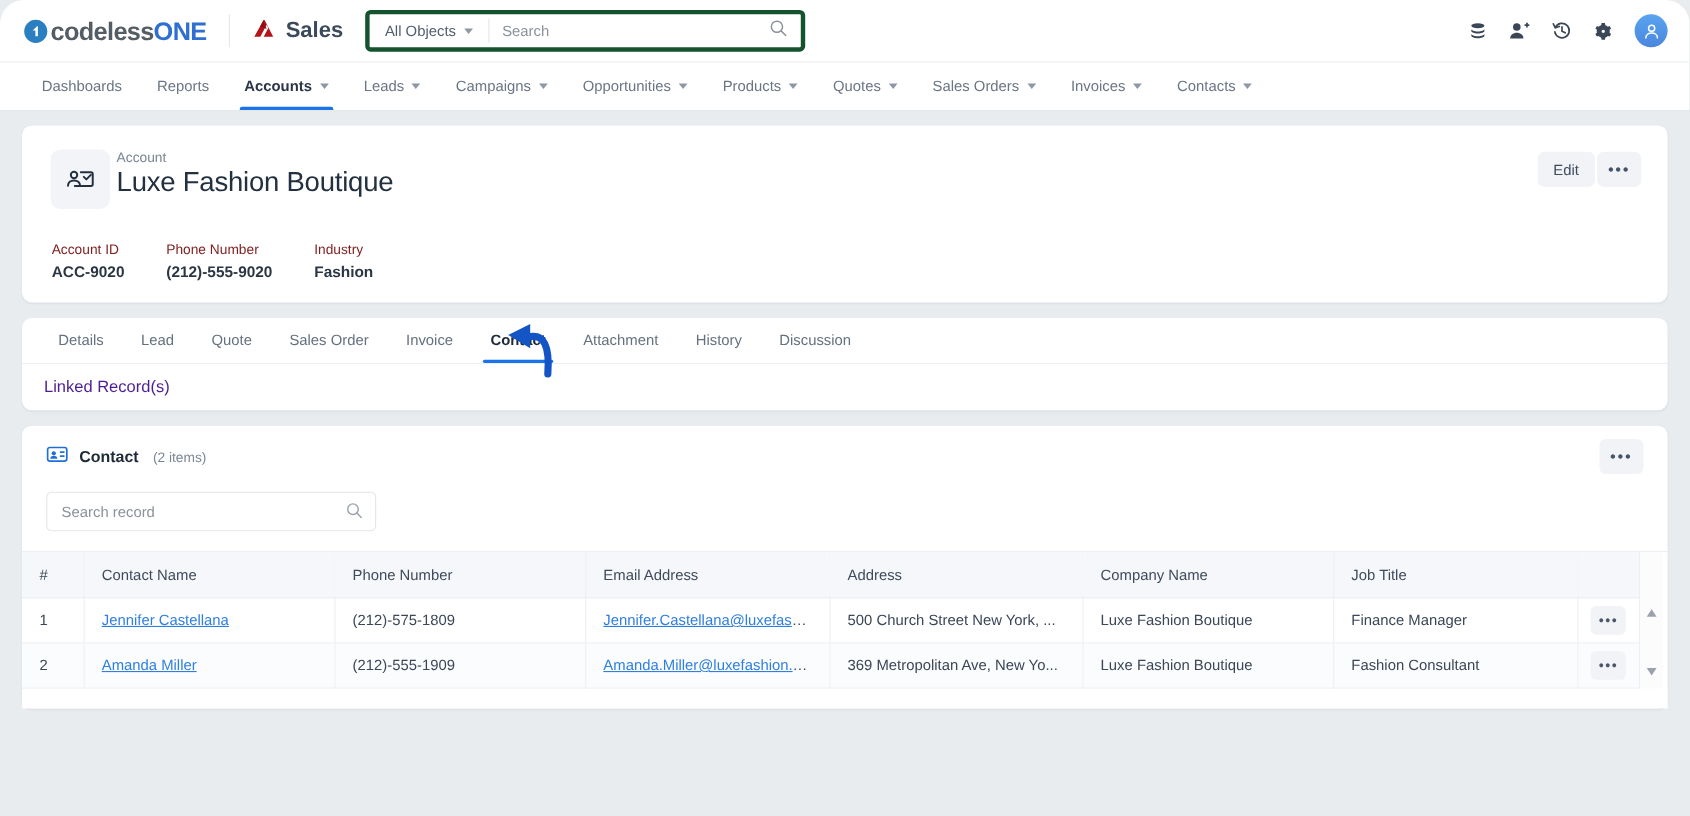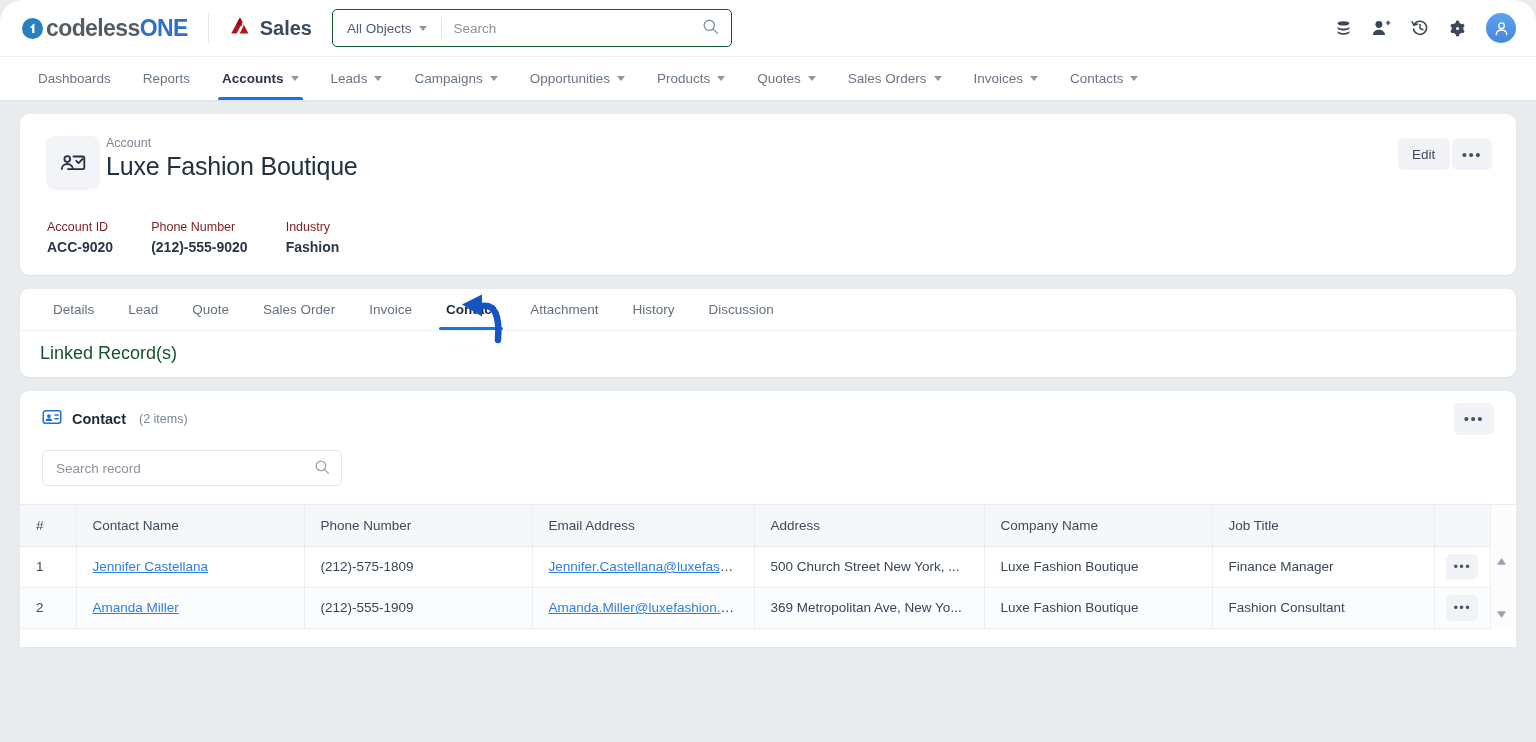--- a/index.html
+++ b/index.html
@@ -36,21 +36,21 @@
 
   .topdiv { width: 1px; height: 30px; background: #e3e6ea; margin: 0 20px; }
 
   .app-chip { display: flex; align-items: center; gap: 9px; }
   .app-chip .label { font-size: 20px; font-weight: 700; color: #3b4a5a; }
 
   .searchwrap {
     margin-left: 20px;
     display: flex; align-items: center;
     width: 400px; height: 38px;
-    border: 1px solid #14532d; border-radius: 5px;
+    border: 4px solid #14532d; border-radius: 5px;
     background: #fff;
   }
   .objsel {
     display: flex; align-items: center; gap: 7px;
     padding: 0 14px; height: 100%;
     font-size: 13.5px; color: #515e6e; white-space: nowrap;
     cursor: pointer;
   }
   .vdiv { width: 1px; height: 22px; background: #e2e6ea; }
   .searchinput {
@@ -136,21 +136,21 @@
   }
   .tab {
     display: flex; align-items: center; padding: 0 17px;
     font-size: 13.5px; color: #65717f; cursor: pointer; position: relative;
   }
   .tab.active { color: #1e2a38; font-weight: 700; }
   .tab.active::after {
     content: ""; position: absolute; left: 10px; right: 10px; bottom: 0;
     height: 3px; background: #1a73e8; border-radius: 2px;
   }
-  .linked { padding: 12px 20px 13px 20px; font-size: 18px; color: #14532d; }
+  .linked { padding: 12px 20px 13px 20px; font-size: 15px; color: #4c1d95; }
   .arrow-anno { position: absolute; left: 460px; top: 292px; pointer-events: none; }
 
   
   .contact-card { margin-top: 14px; position: relative; }
   .cc-head {
     display: flex; align-items: center; gap: 10px;
     padding: 16px 20px 15px 22px; position: relative;
   }
   .cc-title { font-size: 14.5px; font-weight: 700; color: #1f2a38; }
   .cc-count { font-size: 12.5px; color: #7b8694; margin-left: 3px; font-weight: 400; }

